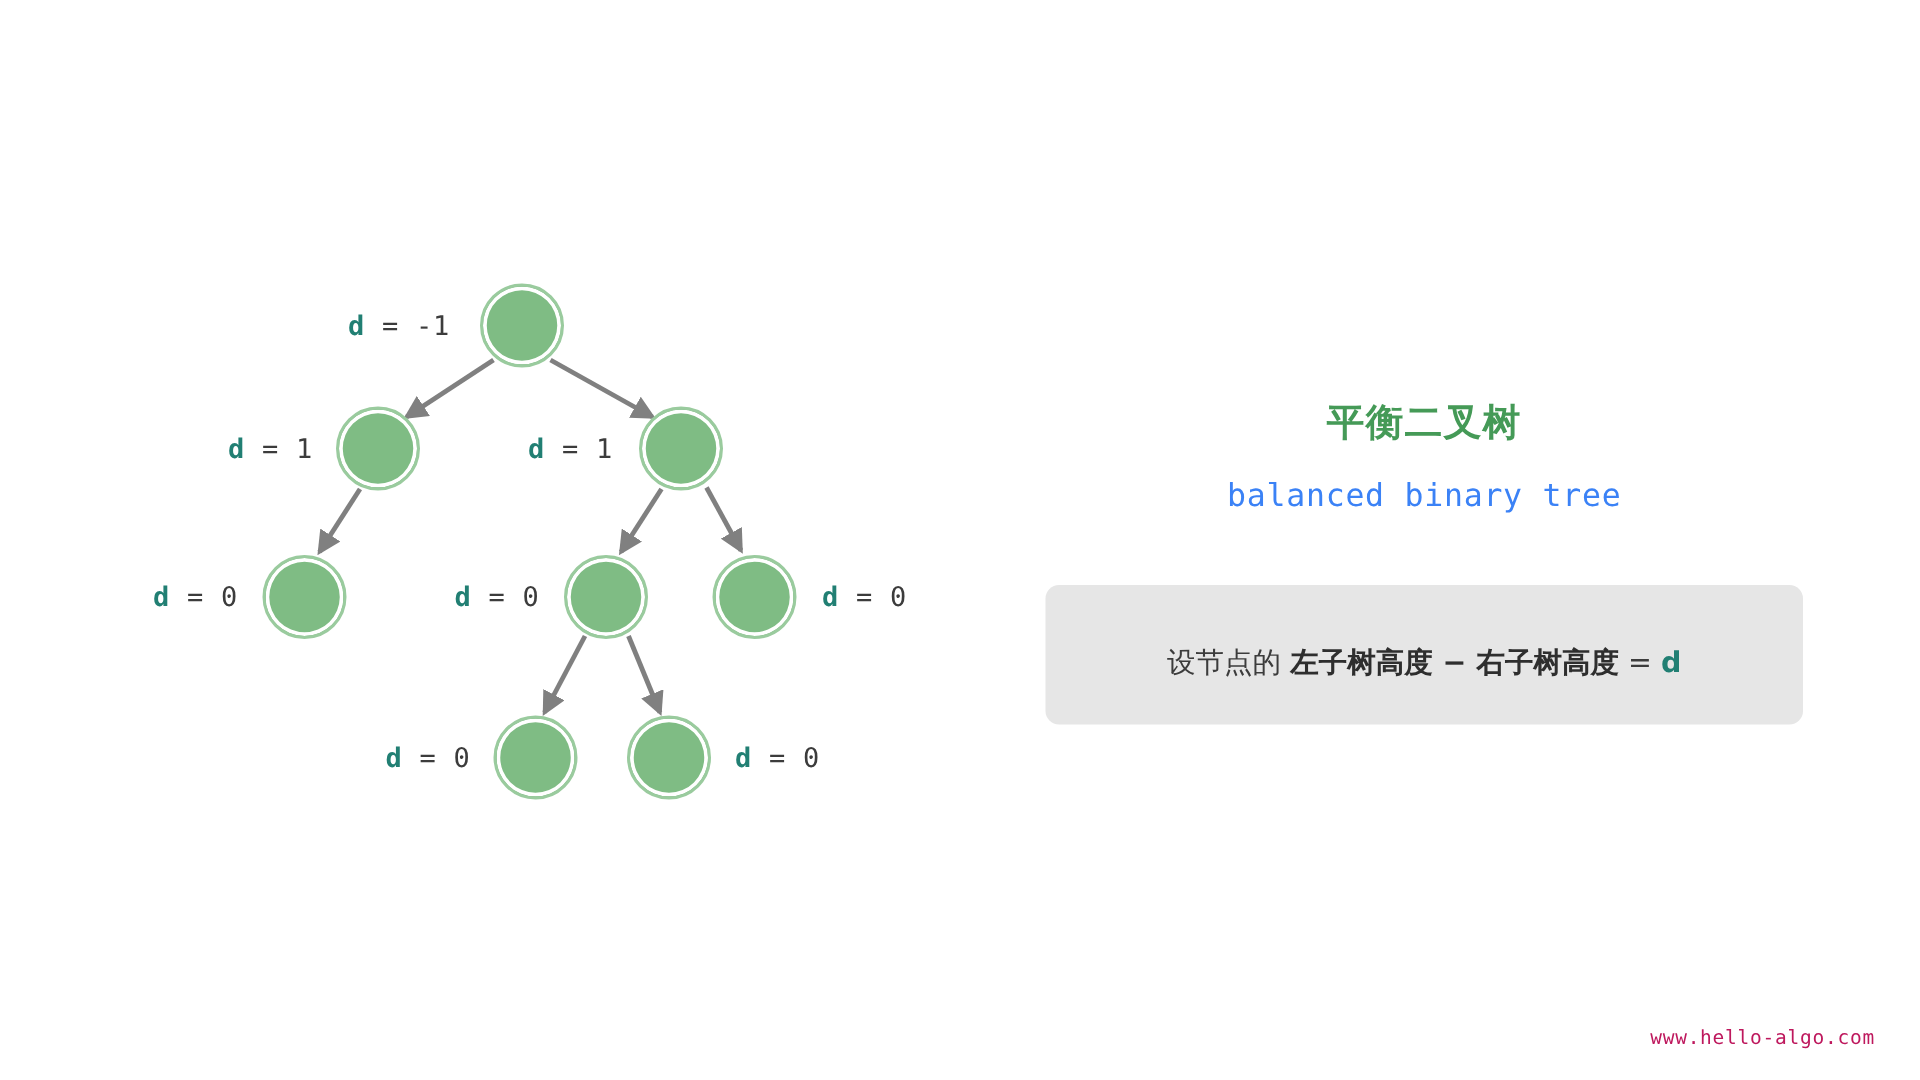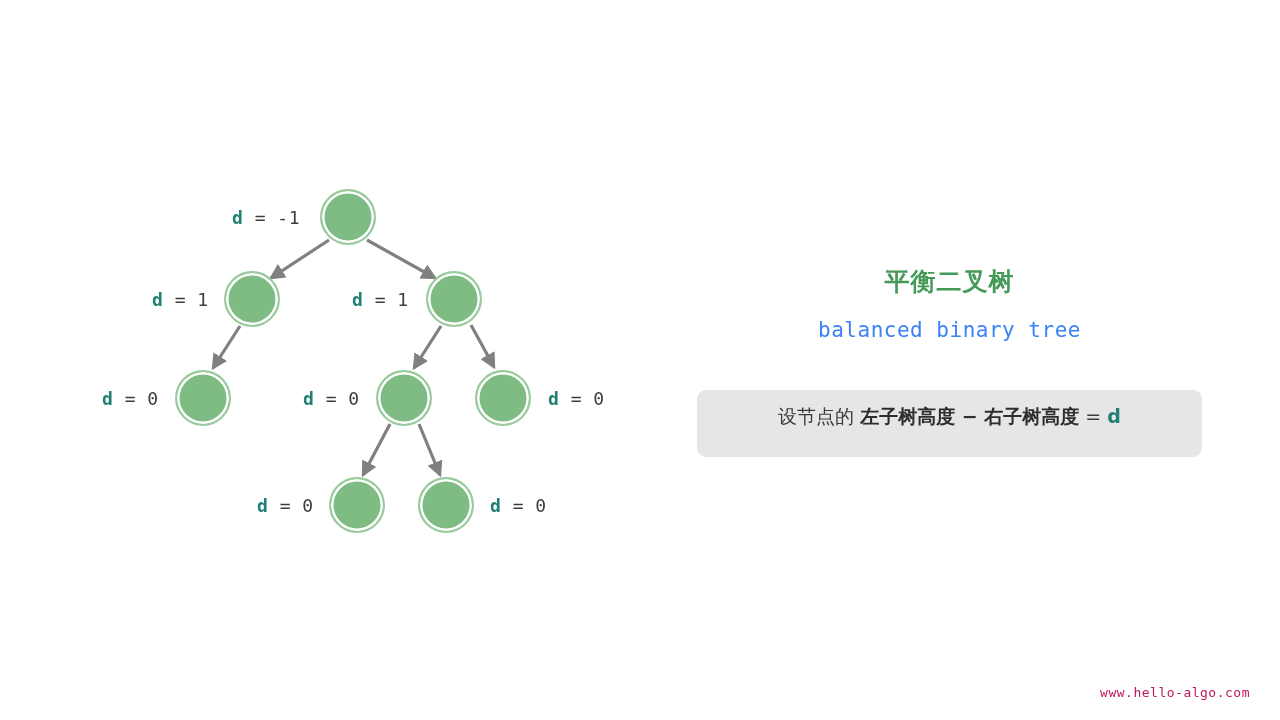--- a/index.html
+++ b/index.html
@@ -81,21 +81,21 @@
     margin-top: 20px;
     font-family: "DejaVu Sans Mono", monospace;
     font-size: 21px;
     color: #3b82f6;
     letter-spacing: 0.5px;
   }
   #formula-box {
     margin-top: 48px;
     background: #e6e6e6;
     border-radius: 9px;
-    padding: 10px 0 24px 0;
+    padding: 36px 0 24px 0;
   }
   .formula-line {
     font-family: "DejaVu Sans", sans-serif;
     font-size: 19px;
     color: #3c3c3c;
     text-align: center;
     line-height: 1.75;
     white-space: nowrap;
   }
   .formula-line .em {

